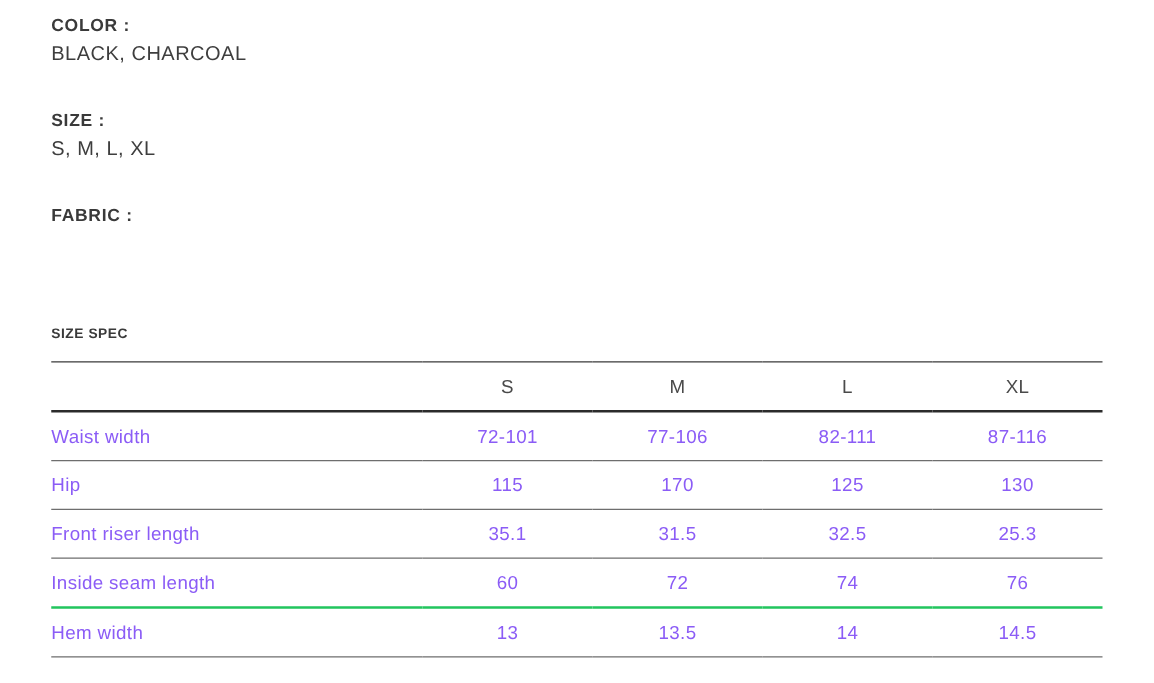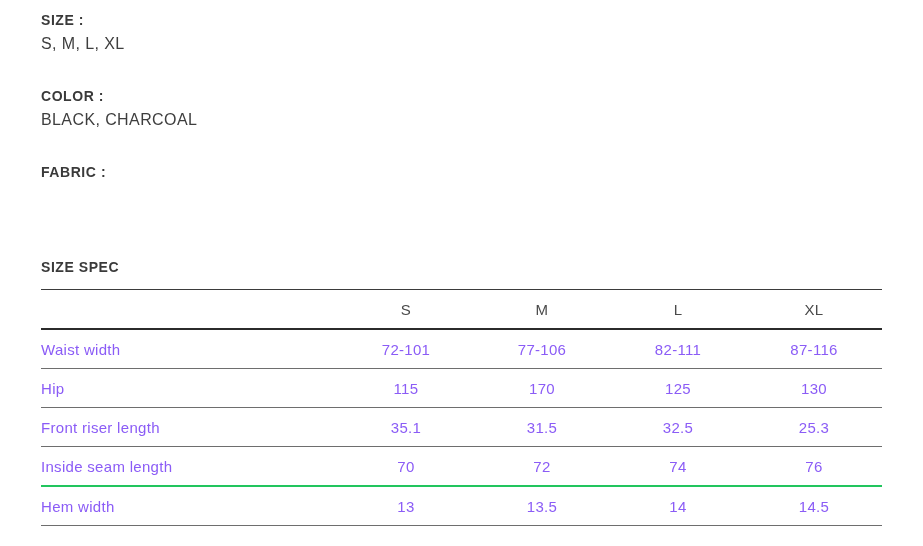--- a/index.html
+++ b/index.html
@@ -30,21 +30,21 @@
   }
   .info-value {
     font-size: 16px;
     line-height: 24px;
     letter-spacing: 0.025em;
     color: #3e3e3e;
   }
   .spec-heading {
     margin-top: 71px;
     margin-bottom: 10px;
-    font-size: 14px;
+    font-size: 11px;
     font-weight: bold;
     line-height: 24px;
     letter-spacing: 0.04em;
     color: #3a3a3a;
   }
   table.spec-table {
     width: 841px;
     border-collapse: collapse;
     table-layout: fixed;
     border-top: 1px solid #3b3b3b;
@@ -82,27 +82,27 @@
   table.spec-table tbody tr:last-child td {
     border-bottom: none;
   }
 </style>
 </head>
 <body>
 
 <div class="page">
 
   <div class="info-block">
-    <div class="info-label">SIZE :</div>
-    <div class="info-value">S, M, L, XL</div>
+    <div class="info-label">COLOR :</div>
+    <div class="info-value">BLACK, CHARCOAL</div>
   </div>
 
   <div class="info-block">
-    <div class="info-label">COLOR :</div>
-    <div class="info-value">BLACK, CHARCOAL</div>
+    <div class="info-label">SIZE :</div>
+    <div class="info-value">S, M, L, XL</div>
   </div>
 
   <div class="info-block">
     <div class="info-label">FABRIC :</div>
   </div>
 
   <div class="spec-heading">SIZE SPEC</div>
 
   <table class="spec-table">
     <colgroup>
@@ -138,21 +138,21 @@
       </tr>
       <tr>
         <td class="row-label">Front riser length</td>
         <td>35.1</td>
         <td>31.5</td>
         <td>32.5</td>
         <td>25.3</td>
       </tr>
       <tr class="thick-bottom">
         <td class="row-label">Inside seam length</td>
-        <td>70</td>
+        <td>60</td>
         <td>72</td>
         <td>74</td>
         <td>76</td>
       </tr>
       <tr>
         <td class="row-label">Hem width</td>
         <td>13</td>
         <td>13.5</td>
         <td>14</td>
         <td>14.5</td>

